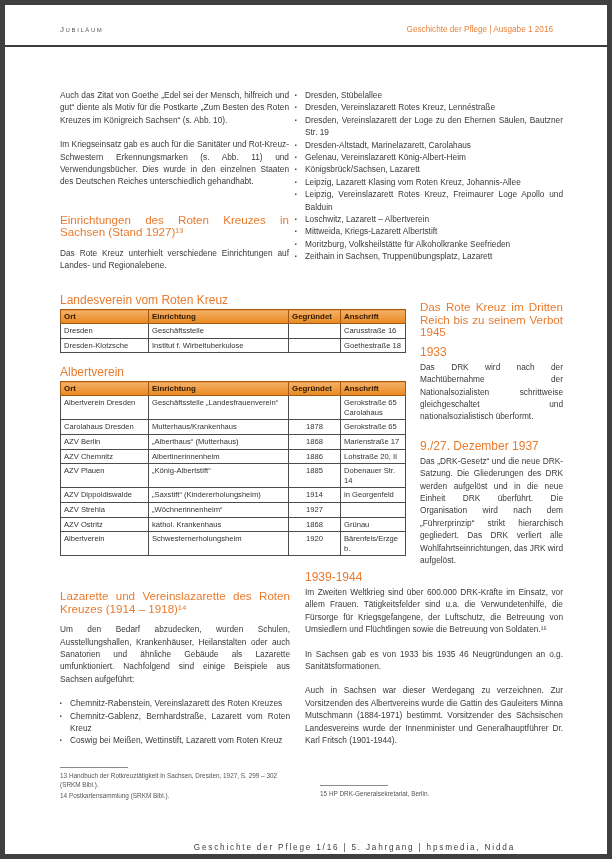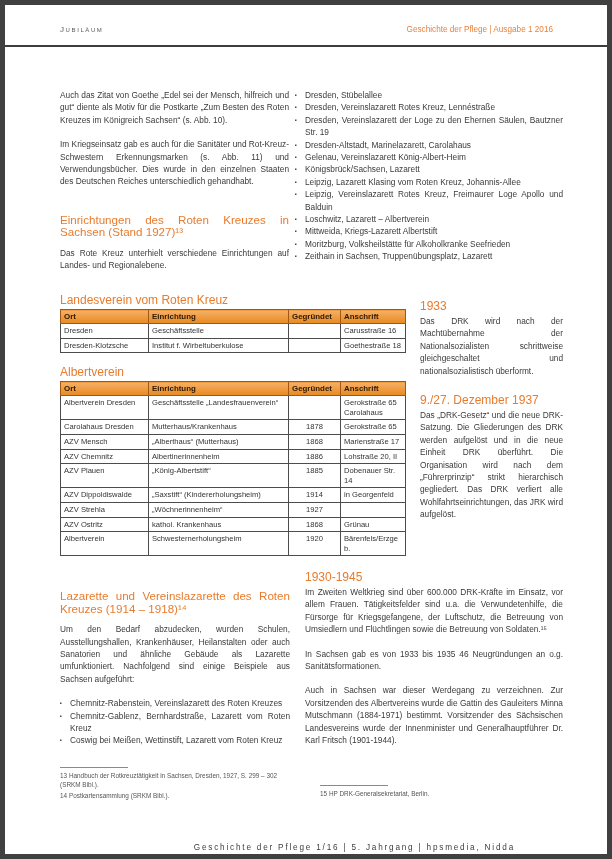--- a/index.html
+++ b/index.html
@@ -183,21 +183,21 @@
             <td></td>
             <td>Gerokstraße 65 Carolahaus</td>
           </tr>
           <tr>
             <td>Carolahaus Dresden</td>
             <td>Mutterhaus/Krankenhaus</td>
             <td>1878</td>
             <td>Gerokstraße 65</td>
           </tr>
           <tr>
-            <td>AZV Mensch</td>
+            <td>AZV Berlin</td>
             <td>„Alberthaus“ (Mutterhaus)</td>
             <td>1868</td>
             <td>Marienstraße 17</td>
           </tr>
           <tr>
             <td>AZV Chemnitz</td>
             <td>Albertinerinnenheim</td>
             <td>1886</td>
             <td>Lohstraße 20, II</td>
           </tr>
@@ -229,20 +229,21 @@
             <td>Albertverein</td>
             <td>Schwesternerholungsheim</td>
             <td>1920</td>
             <td>Bärenfels/Erzgeb.</td>
           </tr>
         </tbody>
     </table>
   </div>
 
   <div class="abs col-right-mid body-text">
+    <h2 class="h-orange">Das Rote Kreuz im Dritten Reich bis zu seinem Verbot 1945</h2>
     <div class="label-orange">1933</div>
     <p>Das DRK wird nach der Machtübernahme der Nationalsozialisten schrittweise gleichgeschaltet und nationalsozialistisch überformt.</p>
     <div class="label-orange" style="margin-top:18px;">9./27. Dezember 1937</div>
     <p>Das „DRK-Gesetz“ und die neue DRK-Satzung. Die Gliederungen des DRK werden aufgelöst und in die neue Einheit DRK überführt. Die Organisation wird nach dem „Führerprinzip“ strikt hierarchisch gegliedert. Das DRK verliert alle Wohlfahrtseinrichtungen, das JRK wird aufgelöst.</p>
   </div>
 
   <div class="abs col-left-bot body-text">
     <h2 class="h-orange">Lazarette und Vereinslazarette des Roten Kreuzes (1914 – 1918)¹⁴</h2>
     <p>Um den Bedarf abzudecken, wurden Schulen, Ausstellungshallen, Krankenhäuser, Heilanstalten oder auch Sanatorien und ähnliche Gebäude als Lazarette umfunktioniert. Nachfolgend sind einige Beispiele aus Sachsen aufgeführt:</p>
     <div>
@@ -255,21 +256,21 @@
           <span class="bullet-text">Chemnitz-Gablenz, Bernhardstraße, Lazarett vom Roten Kreuz</span>
         </div>
         <div class="bullet-item">
           <span class="bullet-glyph">▪</span>
           <span class="bullet-text">Coswig bei Meißen, Wettinstift, Lazarett vom Roten Kreuz</span>
         </div>
       </div>
   </div>
 
   <div class="abs col-right-bot body-text">
-    <div class="label-orange">1930-1945</div>
+    <div class="label-orange">1939-1944</div>
     <p>Im Zweiten Weltkrieg sind über 600.000 DRK-Kräfte im Einsatz, vor allem Frauen. Tätigkeitsfelder sind u.a. die Verwundetenhilfe, die Fürsorge für Kriegsgefangene, der Luftschutz, die Betreuung von Umsiedlern und Flüchtlingen sowie die Betreuung von Soldaten.¹⁵</p>
     <p>In Sachsen gab es von 1933 bis 1935 46 Neugründungen an o.g. Sanitätsformationen.</p>
     <p>Auch in Sachsen war dieser Werdegang zu verzeichnen. Zur Vorsitzenden des Albertvereins wurde die Gattin des Gauleiters Minna Mutschmann (1884-1971) bestimmt. Vorsitzender des Sächsischen Landesvereins wurde der Innenminister und Generalhauptführer Dr. Karl Fritsch (1901-1944).</p>
   </div>
 
   <div class="abs footnotes fn-left">
     <div class="fn-rule"></div>
     <div>
         <div class="fn-line">13 Handbuch der Rotkreuztätigkeit in Sachsen, Dresden, 1927, S. 299 – 302 (SRKM Bibl.).</div>
         <div class="fn-line">14 Postkartensammlung (SRKM Bibl.).</div>

